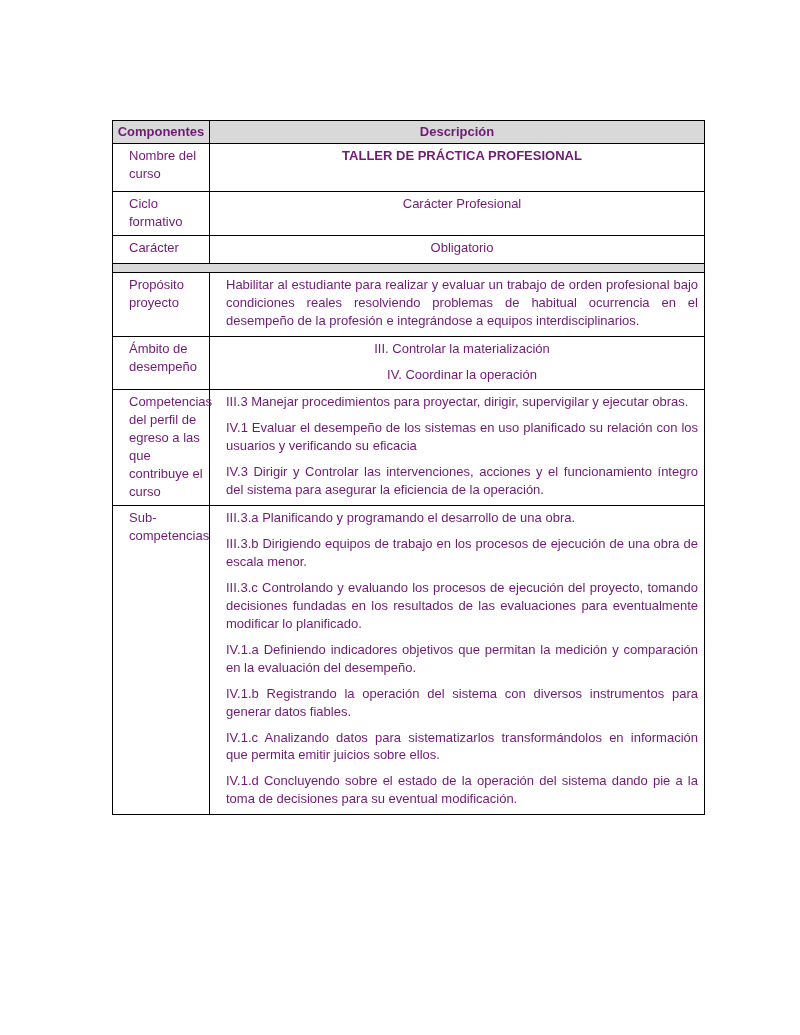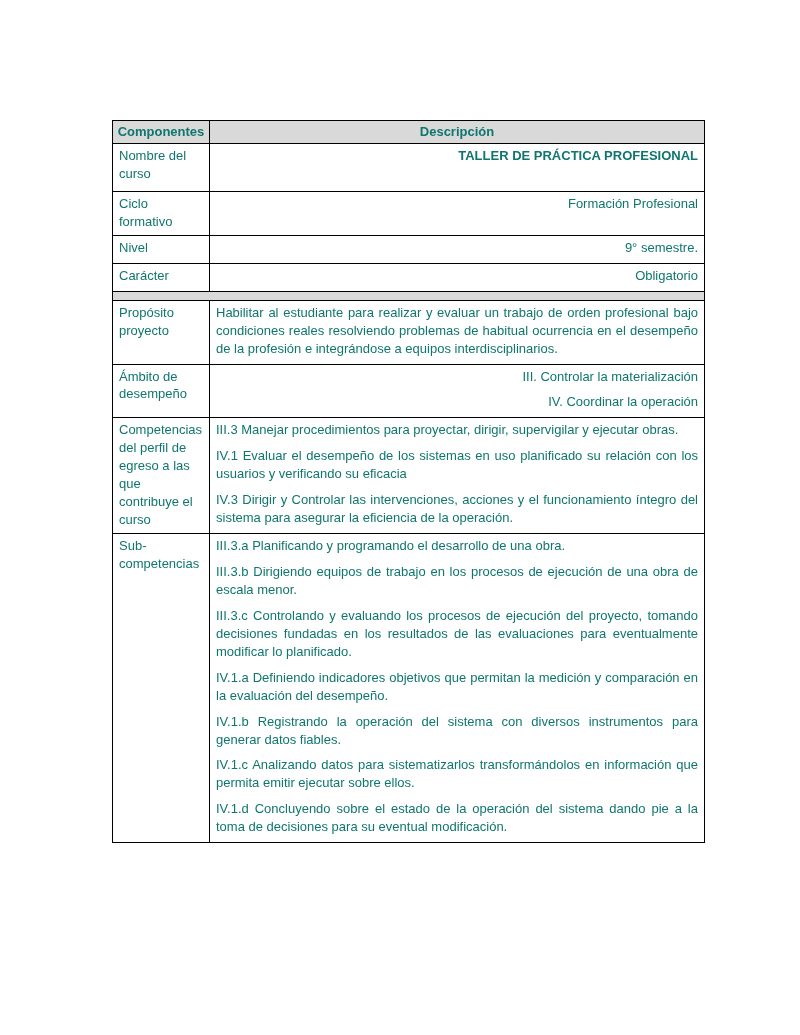--- a/index.html
+++ b/index.html
@@ -17,26 +17,26 @@
     position: absolute;
     left: 112px;
     top: 120px;
     width: 592px;
   }
   table.course-table {
     border-collapse: collapse;
     width: 592px;
     table-layout: fixed;
     font-size: 13px;
-    color: #0f766e;
+    color: #701a75;
   }
   table.course-table td, table.course-table th {
     border: 1px solid #000000;
     vertical-align: top;
-    padding: 3px 6px 4px 6px;
+    padding: 3px 6px 4px 16px;
     line-height: 1.38;
   }
   col.c-comp { width: 97px; }
   col.c-desc { width: 495px; }
   tr.header-row th {
     background: #d9d9d9;
     font-weight: bold;
     text-align: center;
     padding: 2px 4px;
   }
@@ -49,21 +49,21 @@
     padding-top: 4px;
   }
   td.desc-cell p {
     margin: 0 0 8px 0;
     text-align: justify;
   }
   td.desc-cell p:last-child {
     margin-bottom: 2px;
   }
   td.desc-cell p.single {
-    text-align: right;
+    text-align: center;
   }
   .tall { height: 40px; }
   .course-title { font-weight: bold; }
 </style>
 </head>
 <body>
 
 <div class="page">
   <table class="course-table">
     <colgroup>
@@ -81,30 +81,24 @@
       <td class="comp-cell">Nombre del curso</td>
       <td class="desc-cell tall">
         <p class="single course-title">TALLER DE PRÁCTICA PROFESIONAL</p>
       </td>
     </tr>
 
 
     <tr>
       <td class="comp-cell">Ciclo formativo</td>
       <td class="desc-cell">
-        <p class="single">Formación Profesional</p>
+        <p class="single">Carácter Profesional</p>
       </td>
     </tr>
 
-    <tr>
-      <td class="comp-cell">Nivel</td>
-      <td class="desc-cell">
-        <p class="single">9° semestre.</p>
-      </td>
-    </tr>
 
     <tr>
       <td class="comp-cell">Carácter</td>
       <td class="desc-cell">
         <p class="single">Obligatorio</p>
       </td>
     </tr>
 
 
 
@@ -137,20 +131,20 @@
     </tr>
 
     <tr>
       <td class="comp-cell">Sub-competencias</td>
       <td class="desc-cell">
         <p>III.3.a Planificando y programando el desarrollo de una obra.</p>
         <p>III.3.b Dirigiendo equipos de trabajo en los procesos de ejecución de una obra de escala menor.</p>
         <p>III.3.c Controlando y evaluando los procesos de ejecución del proyecto, tomando decisiones fundadas en los resultados de las evaluaciones para eventualmente modificar lo planificado.</p>
         <p>IV.1.a Definiendo indicadores objetivos que permitan la medición y comparación en la evaluación del desempeño.</p>
         <p>IV.1.b Registrando la operación del sistema con diversos instrumentos para generar datos fiables.</p>
-        <p>IV.1.c Analizando datos para sistematizarlos transformándolos en información que permita emitir ejecutar sobre ellos.</p>
+        <p>IV.1.c Analizando datos para sistematizarlos transformándolos en información que permita emitir juicios sobre ellos.</p>
         <p>IV.1.d Concluyendo sobre el estado de la operación del sistema dando pie a la toma de decisiones para su eventual modificación.</p>
       </td>
     </tr>
 
   </tbody>
     </table>
 </div>
 
 </body></html>

